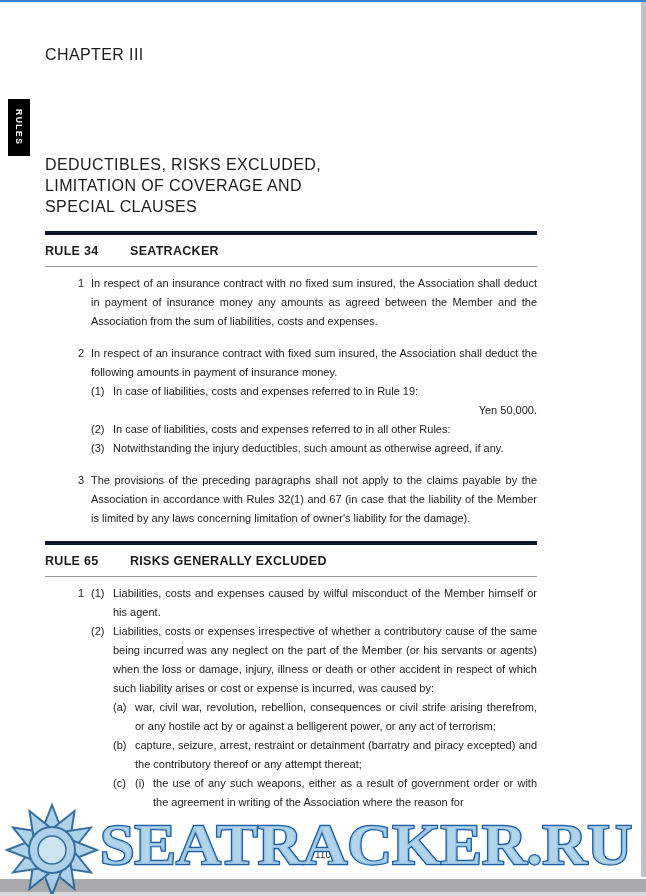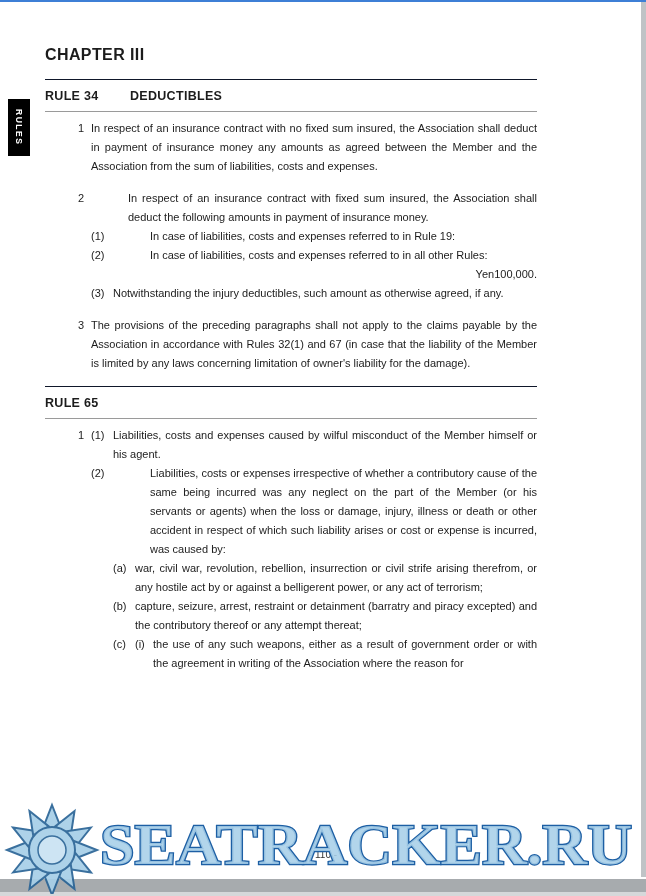--- a/index.html
+++ b/index.html
@@ -15,32 +15,32 @@
   .side-tab{
     position:absolute;left:8px;top:99px;width:22px;height:57px;background:#000;
     display:flex;align-items:center;justify-content:center;z-index:2;
   }
   .side-tab span{
     writing-mode:vertical-rl;color:#fff;font-size:8.5px;font-weight:bold;letter-spacing:1.5px;
   }
   .content{
     position:absolute;left:45px;top:44px;width:492px;font-size:11px;line-height:19px;z-index:2;
   }
-  .chapter{display:flex;font-weight:bold;font-size:16px;line-height:21px;letter-spacing:0.4px;margin-bottom:14px;}
+  .chapter{display:flex;font-weight:normal;font-size:16px;line-height:21px;letter-spacing:0.4px;margin-bottom:14px;flex-direction:column;}
   .chapter-label{flex:0 0 110px;}
   .chapter-title div{white-space:nowrap;}
-  .rule{border-top:1px solid #0f172a;padding-top:7px;margin-top:13px;}
+  .rule{border-top:4px solid #0f172a;padding-top:7px;margin-top:13px;}
   .rule-heading{display:flex;font-weight:bold;font-size:12.5px;letter-spacing:0.3px;
     border-bottom:1px solid #9a9a9a;padding-bottom:5px;margin-bottom:7px;}
   .rule-heading .rule-num{flex:0 0 85px;}
   .para{display:flex;padding-left:33px;margin-top:13px;}
   .rule-heading + .para{margin-top:7px;}
   .pnum{flex:0 0 13px;}
   .pbody{flex:1;text-align:justify;}
-  .ptext{text-align:justify;margin-left:37px;}
+  .ptext{text-align:justify;}
   .subitem{display:flex;}
   .snum{flex:0 0 22px;}
   .sbody{flex:1;text-align:justify;}
   .subitem3 .snum{flex:0 0 18px;}
   .amount{text-align:right;}
   .page-number{
     position:absolute;left:0;right:0;bottom:36px;text-align:center;font-size:10px;color:#333;z-index:3;
   }
   .watermark{position:absolute;left:0;bottom:2px;width:646px;height:92px;z-index:5;pointer-events:none;}
 </style>
@@ -54,85 +54,91 @@
   <div class="edge-bottom"></div>
 
   <div class="side-tab">
     <span>RULES</span>
   </div>
 
   <div class="content">
 
     <div class="chapter">
       <div class="chapter-label">CHAPTER III</div>
+      <div class="chapter-title">
+        <div>DEDUCTIBLES, RISKS EXCLUDED,</div>
+        <div>LIMITATION OF COVERAGE AND</div>
+        <div>SPECIAL CLAUSES</div>
+      </div>
     </div>
 
     <section class="rule">
       <div class="rule-heading">
         <span class="rule-num">RULE 34</span>
-        <span class="rule-title">DEDUCTIBLES</span>
+        <span class="rule-title">SEATRACKER</span>
       </div>
 
       <div class="para">
         <span class="pnum">1</span>
         <div class="pbody">In respect of an insurance contract with no fixed sum insured, the Association shall deduct in payment of insurance money any amounts as agreed between the Member and the Association from the sum of liabilities, costs and expenses.</div>
       </div>
 
       <div class="para">
         <span class="pnum">2</span>
         <div class="pbody">
           <div class="ptext">In respect of an insurance contract with fixed sum insured, the Association shall deduct the following amounts in payment of insurance money.</div>
           <div class="subitem">
             <span class="snum">(1)</span>
             <div class="sbody">
               <div class="ptext">In case of liabilities, costs and expenses referred to in Rule 19:</div>
+              <div class="amount">Yen 50,000.</div>
             </div>
           </div>
           <div class="subitem">
             <span class="snum">(2)</span>
             <div class="sbody">
               <div class="ptext">In case of liabilities, costs and expenses referred to in all other Rules:</div>
-              <div class="amount">Yen100,000.</div>
             </div>
           </div>
           <div class="subitem">
             <span class="snum">(3)</span>
             <div class="sbody">Notwithstanding the injury deductibles, such amount as otherwise agreed, if any.</div>
           </div>
         </div>
       </div>
 
       <div class="para">
         <span class="pnum">3</span>
         <div class="pbody">The provisions of the preceding paragraphs shall not apply to the claims payable by the Association in accordance with Rules 32(1) and 67 (in case that the liability of the Member is limited by any laws concerning limitation of owner's liability for the damage).</div>
       </div>
     </section>
 
     <section class="rule">
       <div class="rule-heading">
         <span class="rule-num">RULE 65</span>
+        <span class="rule-title">RISKS GENERALLY EXCLUDED</span>
       </div>
 
       <div class="para">
         <span class="pnum">1</span>
         <div class="pbody">
 
           <div class="subitem">
             <span class="snum">(1)</span>
             <div class="sbody">Liabilities, costs and expenses caused by wilful misconduct of the Member himself or his agent.</div>
           </div>
 
           <div class="subitem">
             <span class="snum">(2)</span>
             <div class="sbody">
               <div class="ptext">Liabilities, costs or expenses irrespective of whether a contributory cause of the same being incurred was any neglect on the part of the Member (or his servants or agents) when the loss or damage, injury, illness or death or other accident in respect of which such liability arises or cost or expense is incurred, was caused by:</div>
 
               <div class="subitem">
                 <span class="snum">(a)</span>
-                <div class="sbody">war, civil war, revolution, rebellion, insurrection or civil strife arising therefrom, or any hostile act by or against a belligerent power, or any act of terrorism;</div>
+                <div class="sbody">war, civil war, revolution, rebellion, consequences or civil strife arising therefrom, or any hostile act by or against a belligerent power, or any act of terrorism;</div>
               </div>
 
               <div class="subitem">
                 <span class="snum">(b)</span>
                 <div class="sbody">capture, seizure, arrest, restraint or detainment (barratry and piracy excepted) and the contributory thereof or any attempt thereat;</div>
               </div>
 
               <div class="subitem">
                 <span class="snum">(c)</span>
                 <div class="sbody">

